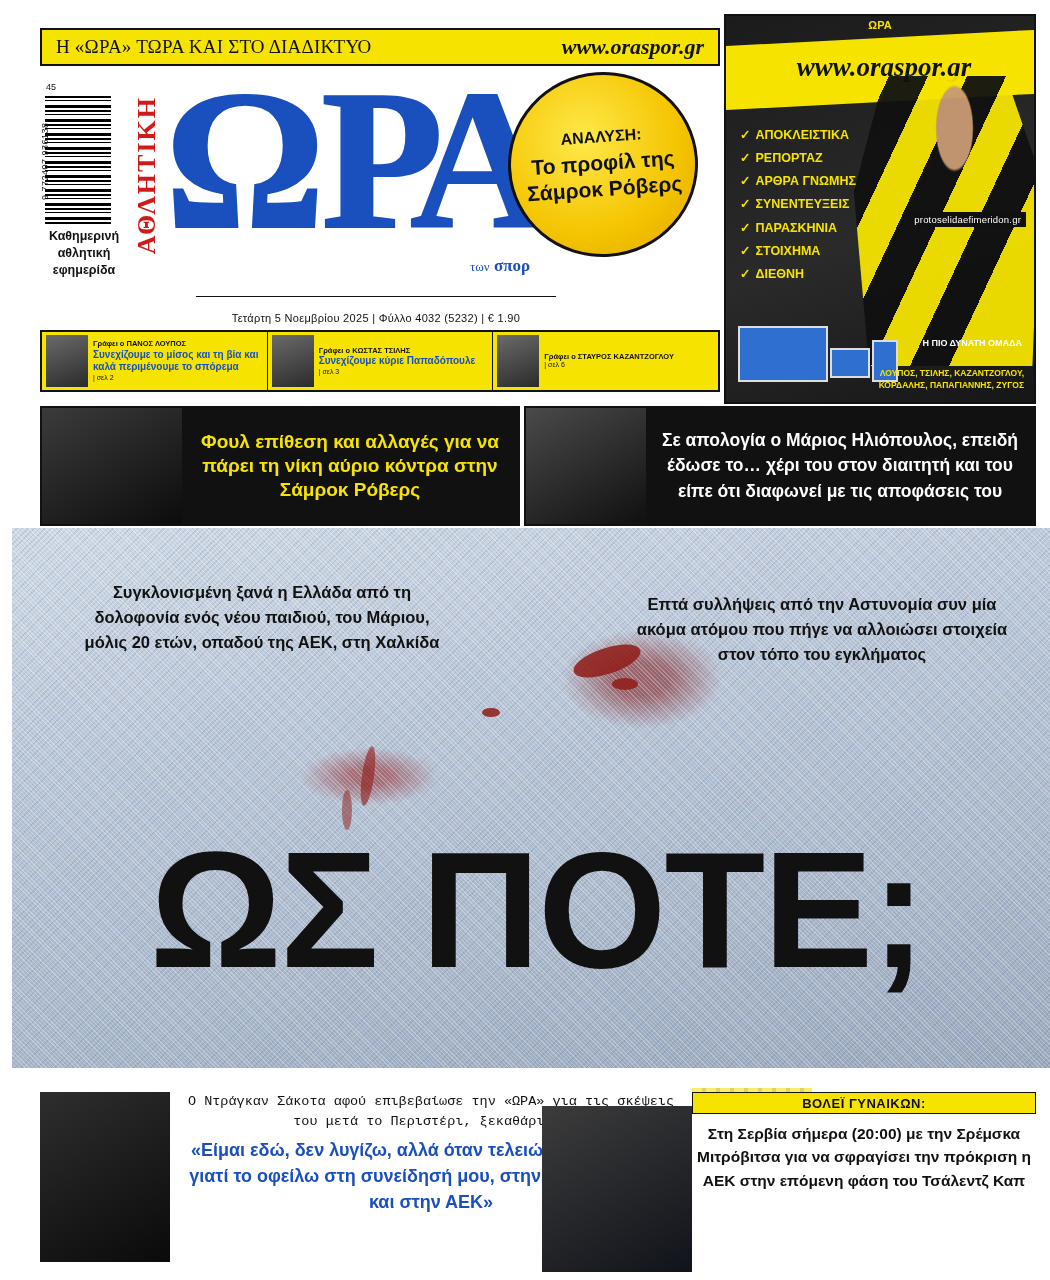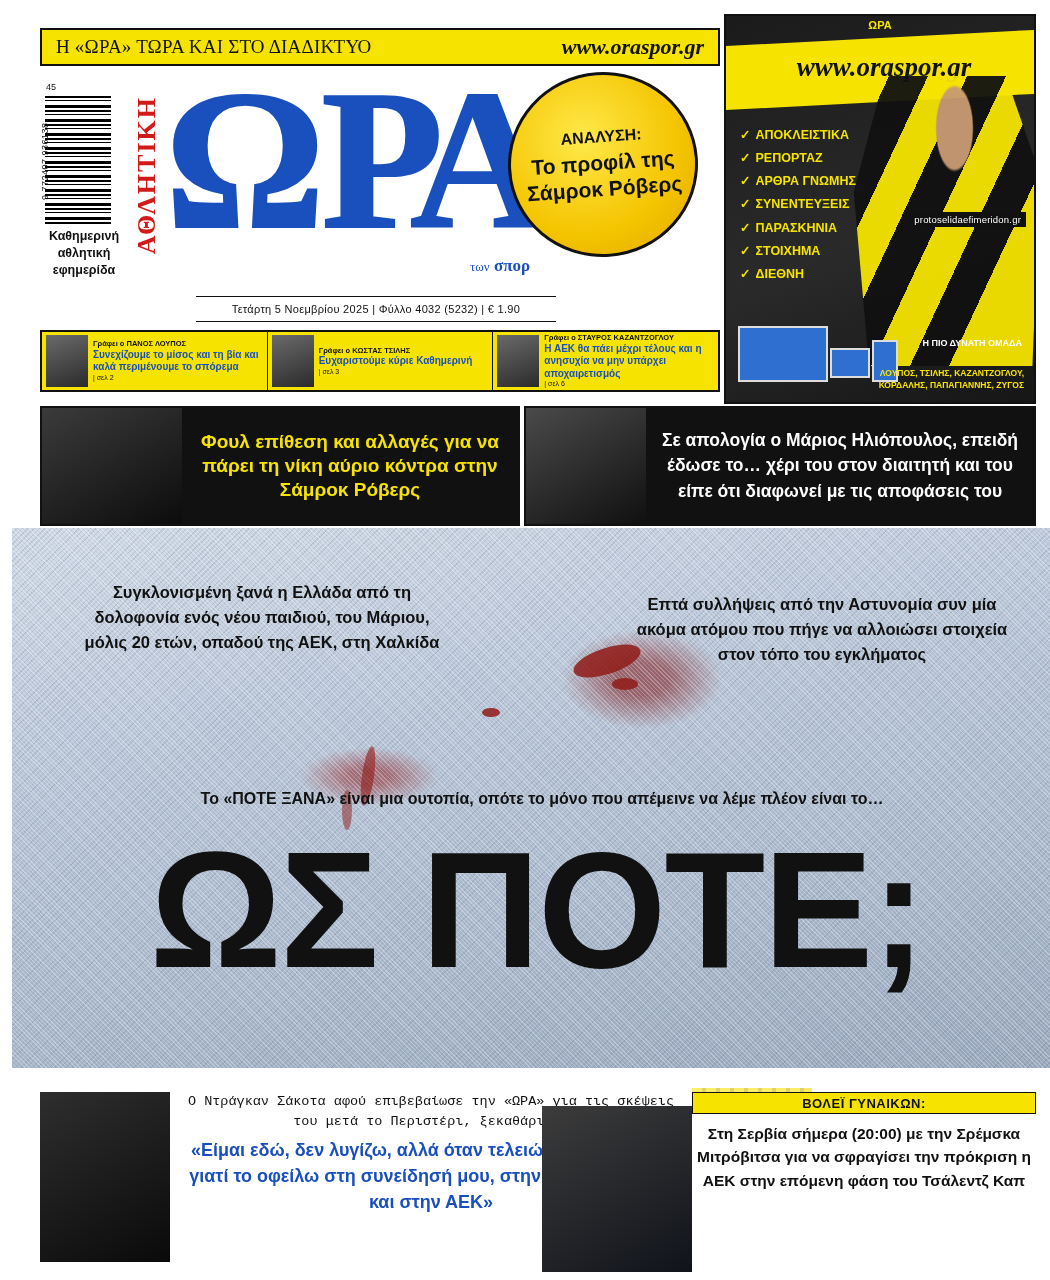--- a/index.html
+++ b/index.html
@@ -71,21 +71,21 @@
     display:flex;flex-direction:column;align-items:center;justify-content:center;
     transform:rotate(-4deg);
   }
   .analysis .a1{font-size:16px;font-weight:bold;color:#111;margin-bottom:4px;}
   .analysis .a2{font-size:21px;font-weight:bold;color:#111;line-height:1.2;text-align:center;}
 
   
   .dateline{
     position:absolute;left:196px;top:296px;width:360px;
     font-size:11px;color:#111;text-align:center;letter-spacing:.3px;
-    border-top:1px solid #111;border-bottom:1px solid #111;padding:6px 0;
+    border-top:1px solid #111;border-bottom:1px solid #111;padding:15px 0;
   }
 
   
   .promo{
     position:absolute;left:724px;top:14px;width:312px;height:390px;
     background:linear-gradient(160deg,#1b1b1b 0%,#2a2a2a 55%,#161616 100%);
     border:2px solid #111;box-sizing:border-box;overflow:hidden;
   }
   .promo .yellowband{
     position:absolute;left:0;top:22px;width:100%;height:64px;
@@ -289,29 +289,28 @@
       <div class="tx">
         <div class="by">Γράφει ο ΠΑΝΟΣ ΛΟΥΠΟΣ</div>
         <div class="hl">Συνεχίζουμε το μίσος και τη βία και καλά περιμένουμε το σπόρεμα</div>
         <div class="pg">| σελ 2</div>
       </div>
     </div>
     <div class="colitem">
       <div class="ph"></div>
       <div class="tx">
         <div class="by">Γράφει ο ΚΩΣΤΑΣ ΤΣΙΛΗΣ</div>
-        <div class="hl">Ευχαριστούμε κύριε Καθημερινή</div>
+        <div class="hl">Συνεχίζουμε κύριε Παπαδόπουλε</div>
         <div class="pg">| σελ 3</div>
       </div>
     </div>
     <div class="colitem">
       <div class="ph"></div>
       <div class="tx">
         <div class="by">Γράφει ο ΣΤΑΥΡΟΣ ΚΑΖΑΝΤΖΟΓΛΟΥ</div>
-        <div class="hl">Η ΑΕΚ θα πάει μέχρι τέλους και η ανησυχία να μην υπάρχει αποχαιρετισμός</div>
         <div class="pg">| σελ 6</div>
       </div>
     </div>
   </div>
 
   <div class="blockA">
     <div class="ph"></div>
     <div class="tx">Φουλ επίθεση και αλλαγές για να πάρει τη νίκη αύριο κόντρα στην Σάμροκ Ρόβερς</div>
   </div>
 
@@ -323,21 +322,20 @@
   <div class="mainphoto">
     <div class="speck"></div>
     <div class="blood" style="left:560px;top:120px;width:70px;height:26px;transform:rotate(-18deg);"></div>
     <div class="blood" style="left:600px;top:150px;width:26px;height:12px;"></div>
     <div class="blood" style="left:470px;top:180px;width:18px;height:9px;"></div>
     <div class="blood" style="left:350px;top:218px;width:12px;height:60px;transform:rotate(8deg);opacity:.6;"></div>
     <div class="blood" style="left:330px;top:262px;width:10px;height:40px;opacity:.5;"></div>
 
     <div class="leadL">Συγκλονισμένη ξανά η Ελλάδα από τη δολοφονία ενός νέου παιδιού, του Μάριου, μόλις 20 ετών, οπαδού της ΑΕΚ, στη Χαλκίδα</div>
     <div class="leadR">Επτά συλλήψεις από την Αστυνομία συν μία ακόμα ατόμου που πήγε να αλλοιώσει στοιχεία στον τόπο του εγκλήματος</div>
-    <div class="kicker">Το «ΠΟΤΕ ΞΑΝΑ» είναι μια ουτοπία, οπότε το μόνο που απέμεινε να λέμε πλέον είναι το…</div>
     <div class="bighead">ΩΣ ΠΟΤΕ;</div>
   </div>
 
   <div class="bottom">
     <div class="bquote">
       <div class="ph"></div>
       <div class="tx">
         <div class="intro">Ο Ντράγκαν Σάκοτα αφού επιβεβαίωσε την «ΩΡΑ» για τις σκέψεις του μετά το Περιστέρι, ξεκαθάρισε:</div>
         <div class="q">«Είμαι εδώ, δεν λυγίζω, αλλά όταν τελειώσω, θα μιλήσω γιατί το οφείλω στη συνείδησή μου, στην οικογένειά μου και στην ΑΕΚ»</div>
       </div>

